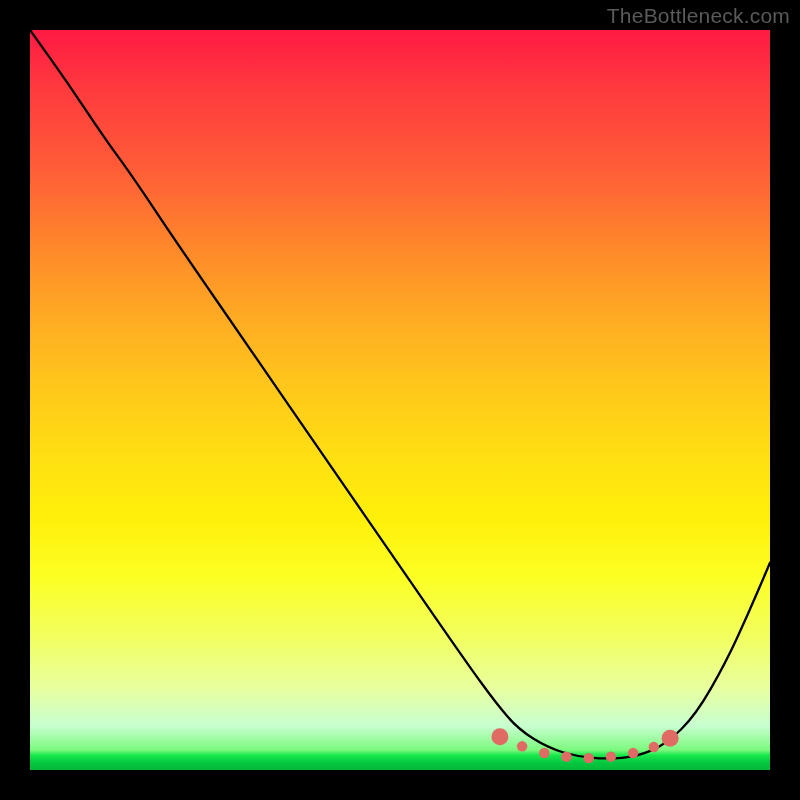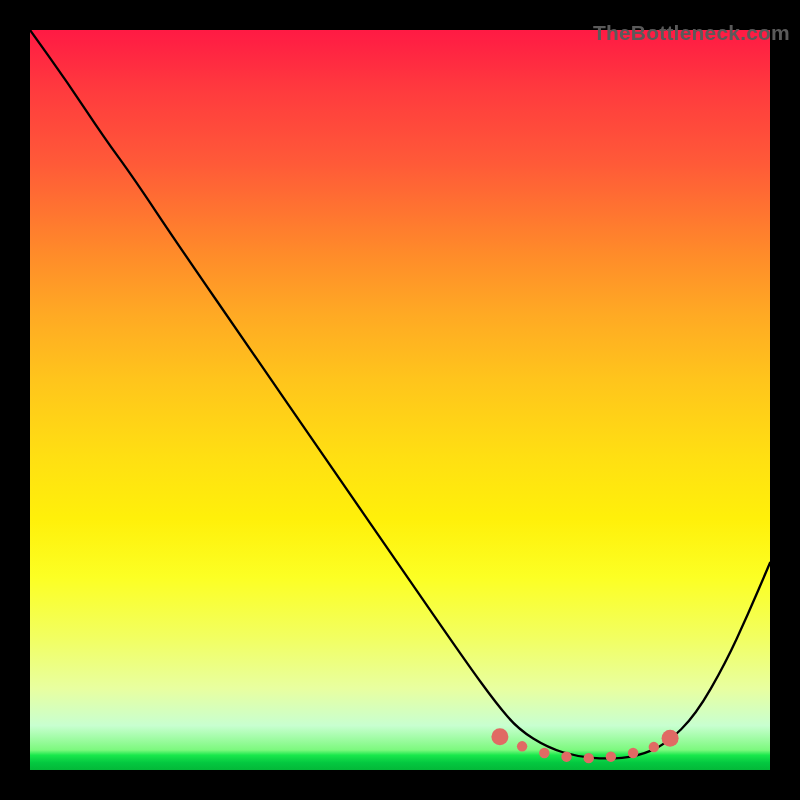--- a/index.html
+++ b/index.html
@@ -12,26 +12,26 @@
     font-family: Arial, Helvetica, sans-serif;
   }
   .outer {
     position: relative;
     width: 800px;
     height: 800px;
     background: #000;
   }
   .watermark {
     position: absolute;
-    top: 21px;
+    top: 4px;
     right: 10px;
     color: #5a5a5a;
     font-size: 21px;
     letter-spacing: 0.2px;
-    font-weight: 700;
+    font-weight: 400;
     z-index: 5;
   }
   .plot-frame {
     position: absolute;
     left: 30px;
     top: 30px;
     width: 740px;
     height: 740px;
     box-sizing: border-box;
   }

